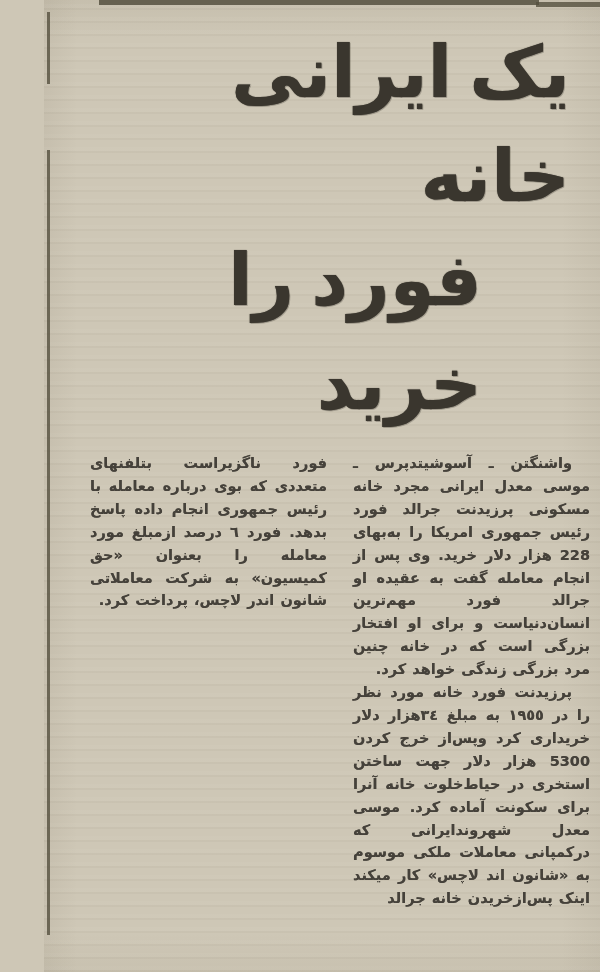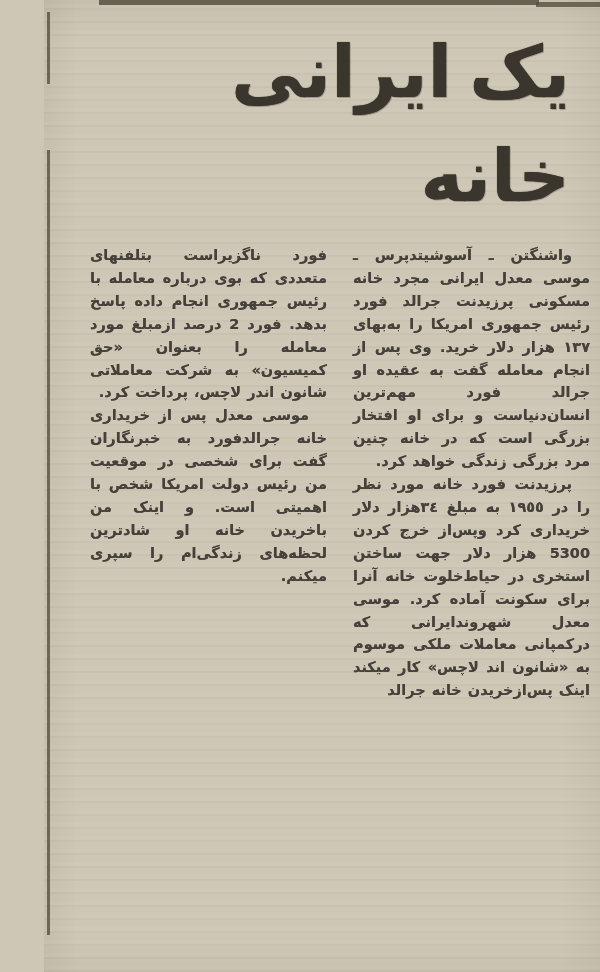--- a/index.html
+++ b/index.html
@@ -92,28 +92,28 @@
 
 <div class="page">
 
   <div class="top-rule"></div>
   <div class="top-rule-b"></div>
   <div class="left-rule-a"></div>
   <div class="left-rule-b"></div>
 
   <div class="headline">
     <div class="h-line1">یک ایرانی خانه</div>
+    <div class="h-line2">فورد را خرید</div>
   </div>
 
   <div class="body-cols">
 
     <div class="col">
-      <p>واشنگتن ـ آسوشیتدپرس ـ موسی معدل ایرانی مجرد خانه مسکونی پرزیدنت جرالد فورد رئیس جمهوری امریکا را به‌بهای ١٣٧ هزار دلار خرید. وی پس از انجام معامله گفت به عقیده او جرالد فورد مهم‌ترین انسان‌دنیاست و برای او افتخار بزرگی است که در خانه چنین مرد بزرگی زندگی خواهد کرد.</p>
+      <p>واشنگتن ـ آسوشیتدپرس ـ موسی معدل ایرانی مجرد خانه مسکونی پرزیدنت جرالد فورد رئیس جمهوری امریکا را به‌بهای 228 هزار دلار خرید. وی پس از انجام معامله گفت به عقیده او جرالد فورد مهم‌ترین انسان‌دنیاست و برای او افتخار بزرگی است که در خانه چنین مرد بزرگی زندگی خواهد کرد.</p>
       <p>پرزیدنت فورد خانه مورد نظر را در ١٩٥٥ به مبلغ ٣٤هزار دلار خریداری کرد وپس‌از خرج کردن 5300 هزار دلار جهت ساختن استخری در حیاط‌خلوت خانه آنرا برای سکونت آماده کرد. موسی معدل شهروندایرانی که درکمپانی معاملات ملکی موسوم به «شانون اند لاچس» کار میکند اینک پس‌ازخریدن خانه جرالد</p>
     </div>
 
     <div class="col">
-      <p class="cont">فورد ناگزیراست بتلفنهای متعددی که بوی درباره معامله با رئیس جمهوری انجام داده پاسخ بدهد. فورد 2 درصد ازمبلغ مورد معامله را بعنوان «حق کمیسیون» به شرکت معاملاتی شانون اندر لاچس، پرداخت کرد.</p>
-      <p>موسی معدل پس از خریداری خانه جرالدفورد به خبرنگاران گفت برای شخصی در موقعیت من رئیس دولت امریکا شخص با اهمیتی است. و اینک من باخریدن خانه او شادترین لحظه‌های زندگی‌ام را سپری میکنم.</p>
+      <p class="cont">فورد ناگزیراست بتلفنهای متعددی که بوی درباره معامله با رئیس جمهوری انجام داده پاسخ بدهد. فورد ٦ درصد ازمبلغ مورد معامله را بعنوان «حق کمیسیون» به شرکت معاملاتی شانون اندر لاچس، پرداخت کرد.</p>
     </div>
 
   </div>
 </div>
 
 </body></html>

